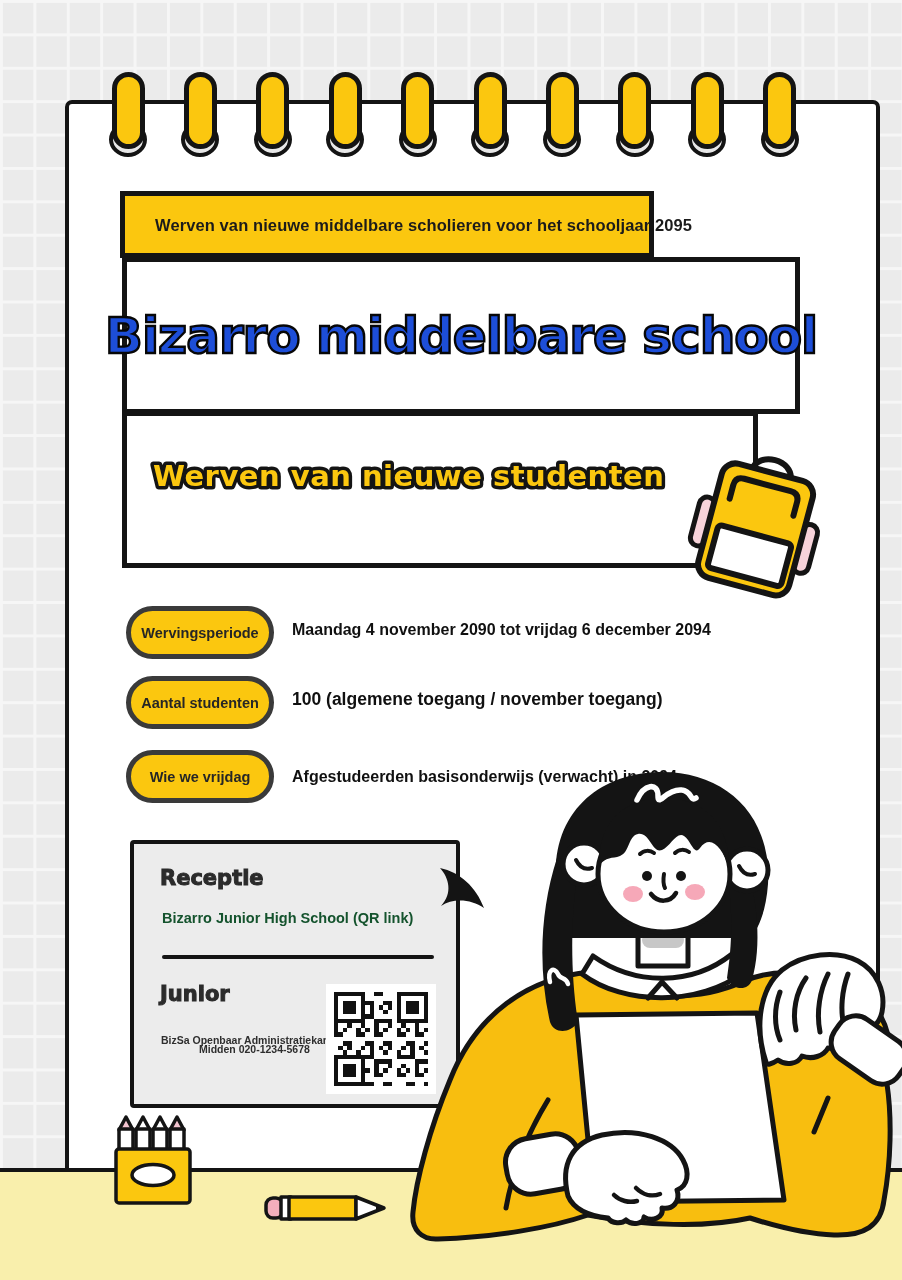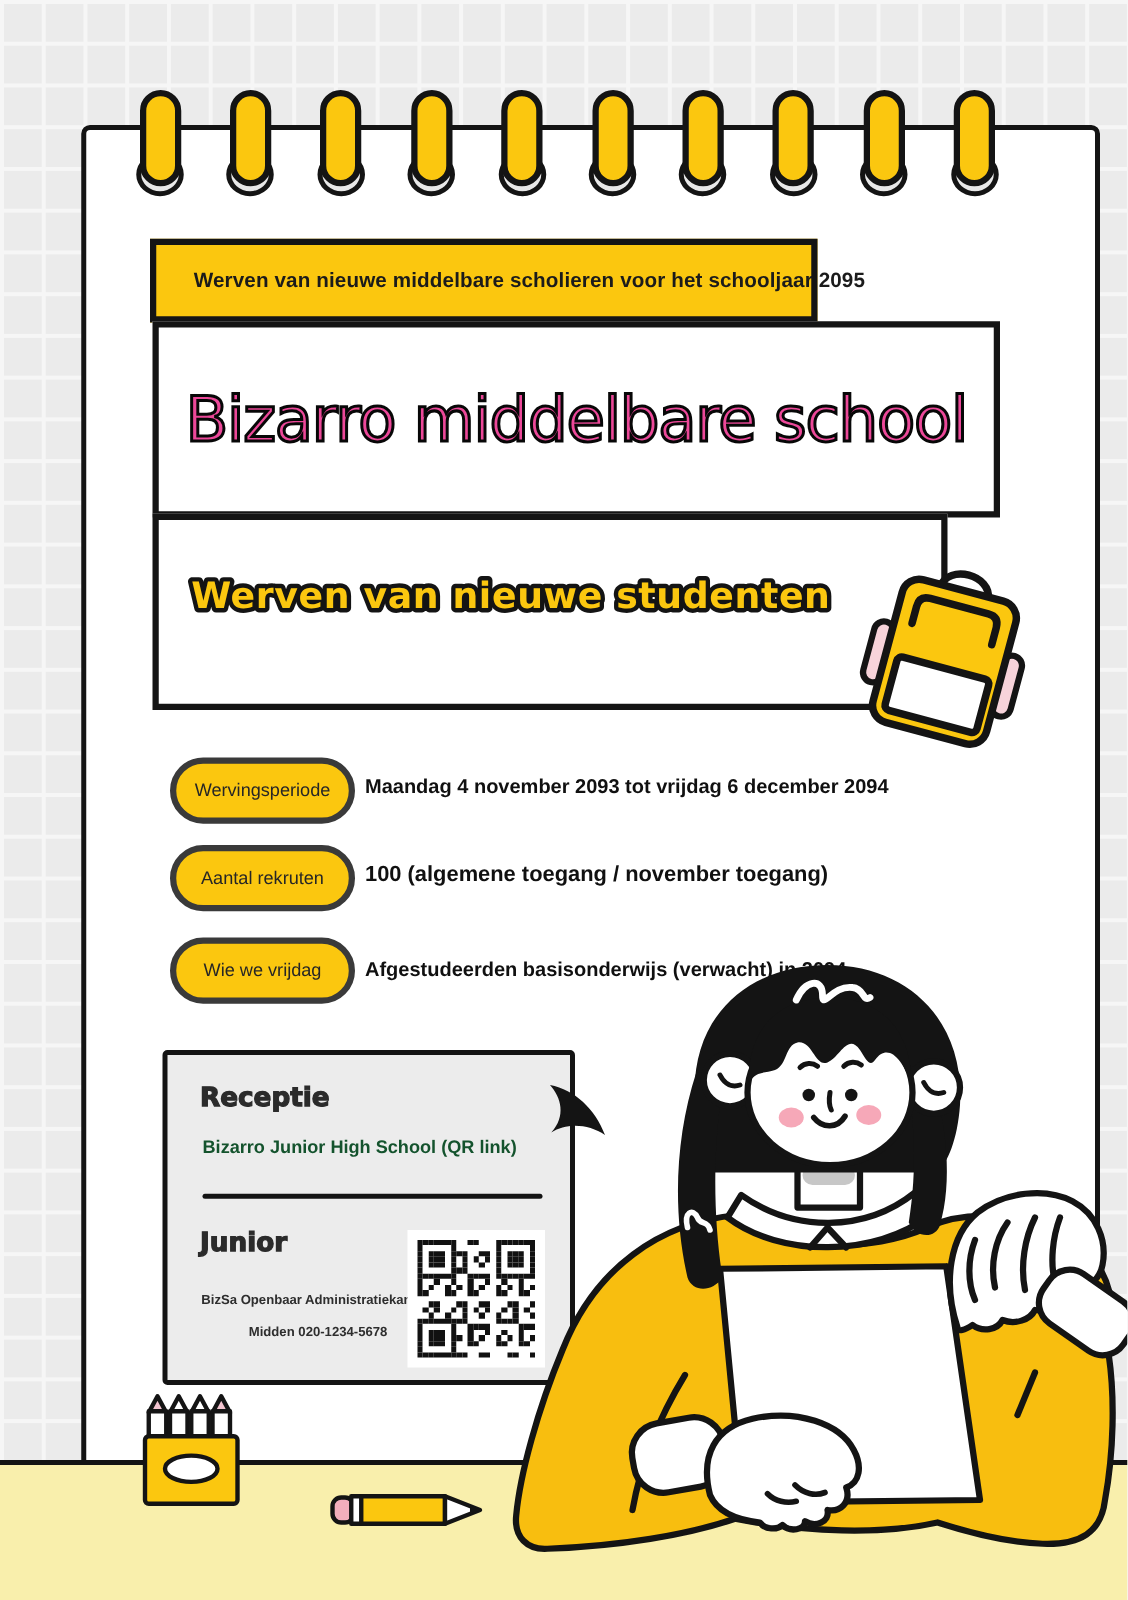--- a/index.html
+++ b/index.html
@@ -18,46 +18,46 @@
     background:#FBC70F;box-sizing:border-box;}
   
   .banner{position:absolute;left:120px;top:191px;width:534px;height:67px;background:#FBC70F;
     border:5px solid #141414;box-sizing:border-box;}
   .banner span{position:absolute;left:30px;top:50%;transform:translateY(-50%);
     white-space:nowrap;font-size:16.5px;font-weight:bold;color:#1B1B1B;letter-spacing:0.1px;}
   
   .title-box{position:absolute;left:122px;top:257px;width:678px;height:157px;background:#FFFFFF;
     border:5px solid #141414;box-sizing:border-box;}
   .title-box h1{position:absolute;left:50%;top:50%;transform:translate(-50%,-50%);margin:0;
-    white-space:nowrap;font-family:"DejaVu Sans",sans-serif;font-weight:normal;font-size:50px;
-    color:#ec4899;-webkit-text-stroke:2.4px #070707;letter-spacing:-1px;}
+    white-space:nowrap;font-family:"DejaVu Sans",sans-serif;font-weight:bold;font-size:50px;
+    color:#1d4ed8;-webkit-text-stroke:2.4px #070707;letter-spacing:-1px;}
   .subtitle-box{position:absolute;left:122px;top:411px;width:636px;height:157px;background:#FFFFFF;
     border:5px solid #141414;box-sizing:border-box;}
   .subtitle-svg{position:absolute;left:8px;top:16px;overflow:visible;}
   .backpack{position:absolute;left:693px;top:443px;overflow:visible;}
   
-  .pill{position:absolute;left:136px;width:148px;height:53px;background:#FBC70F;
+  .pill{position:absolute;left:126px;width:148px;height:53px;background:#FBC70F;
     border:5px solid #3A3A3A;border-radius:28px;box-sizing:border-box;
     display:flex;align-items:center;justify-content:center;
-    font-size:14.5px;font-weight:normal;color:#262626;}
+    font-size:14.5px;font-weight:bold;color:#262626;}
   .info-value{position:absolute;left:292px;white-space:nowrap;font-weight:bold;color:#101010;}
   .v1{top:621px;font-size:16px;}
   .v2{top:689px;font-size:17.5px;}
   .v3{top:768px;font-size:16px;}
   
   .card{position:absolute;left:130px;top:840px;width:330px;height:268px;background:#ECECEC;
     border:4px solid #141414;border-radius:4px;box-sizing:border-box;}
   .card-h{position:absolute;left:26px;margin:0;font-family:"DejaVu Sans",sans-serif;
     font-size:21px;font-weight:bold;color:#2B2B2B;-webkit-text-stroke:1px #2B2B2B;}
   .h-receptie{top:22px;}
   .h-contact{top:138px;}
   .card-line{position:absolute;left:28px;top:66px;font-size:14.5px;font-weight:bold;color:#14532d;white-space:nowrap;}
   .card-divider{position:absolute;left:28px;top:111px;width:272px;height:3.5px;background:#141414;border-radius:2px;}
   .card-small{position:absolute;left:27px;font-size:10.5px;font-weight:bold;color:#2E2E2E;white-space:nowrap;}
-  .s1{top:190px;} .s2{top:216px;padding-left:38px;}
+  .s1{top:190px;} .s2{top:199px;padding-left:38px;}
   .qr{position:absolute;left:192px;top:140px;width:110px;height:110px;background:#FFFFFF;
     display:flex;align-items:center;justify-content:center;}
   .qr-grid{display:grid;grid-template-columns:repeat(21,1fr);grid-template-rows:repeat(21,1fr);
     width:94px;height:94px;}
   .qr-grid i{display:block;}
   .qr-grid i.on{background:#111;}
   .swoosh{position:absolute;left:430px;top:864px;overflow:visible;}
   
   .desk{position:absolute;left:0;top:1168px;width:902px;height:112px;background:#F9EFAC;
     border-top:4px solid #141414;box-sizing:border-box;}
@@ -114,24 +114,24 @@
       <rect x="2" y="68" width="16" height="50" rx="8" fill="#F7D3DA" stroke-width="5"></rect>
       <rect x="108" y="68" width="16" height="50" rx="8" fill="#F7D3DA" stroke-width="5"></rect>
       <rect x="16" y="28" width="94" height="118" rx="14" fill="#FBC70F" stroke-width="6"></rect>
       <path d="M 30,64 L 30,50 Q 30,41 39,41 L 87,41 Q 96,41 96,50 L 96,64" fill="none" stroke-width="6"></path>
       <rect x="26" y="92" width="76" height="44" rx="4" fill="#FFFFFF" stroke-width="6"></rect>
     </g>
   </svg>
 
   <div class="info-row">
     <div class="pill" style="top:606px">Wervingsperiode</div>
-    <div class="info-value v1">Maandag 4 november 2093 tot vrijdag 6 december 2094</div>
+    <div class="info-value v1">Maandag 4 november 2090 tot vrijdag 6 december 2094</div>
   </div>
   <div class="info-row">
-    <div class="pill" style="top:676px">Aantal rekruten</div>
+    <div class="pill" style="top:676px">Aantal studenten</div>
     <div class="info-value v2">100 (algemene toegang / november toegang)</div>
   </div>
   <div class="info-row">
     <div class="pill" style="top:750px">Wie we vrijdag</div>
     <div class="info-value v3">Afgestudeerden basisonderwijs (verwacht) in 2094</div>
   </div>
 
   <div class="card">
     <h2 class="card-h h-receptie">Receptie</h2>
     <div class="card-line">Bizarro Junior High School (QR link)</div>

